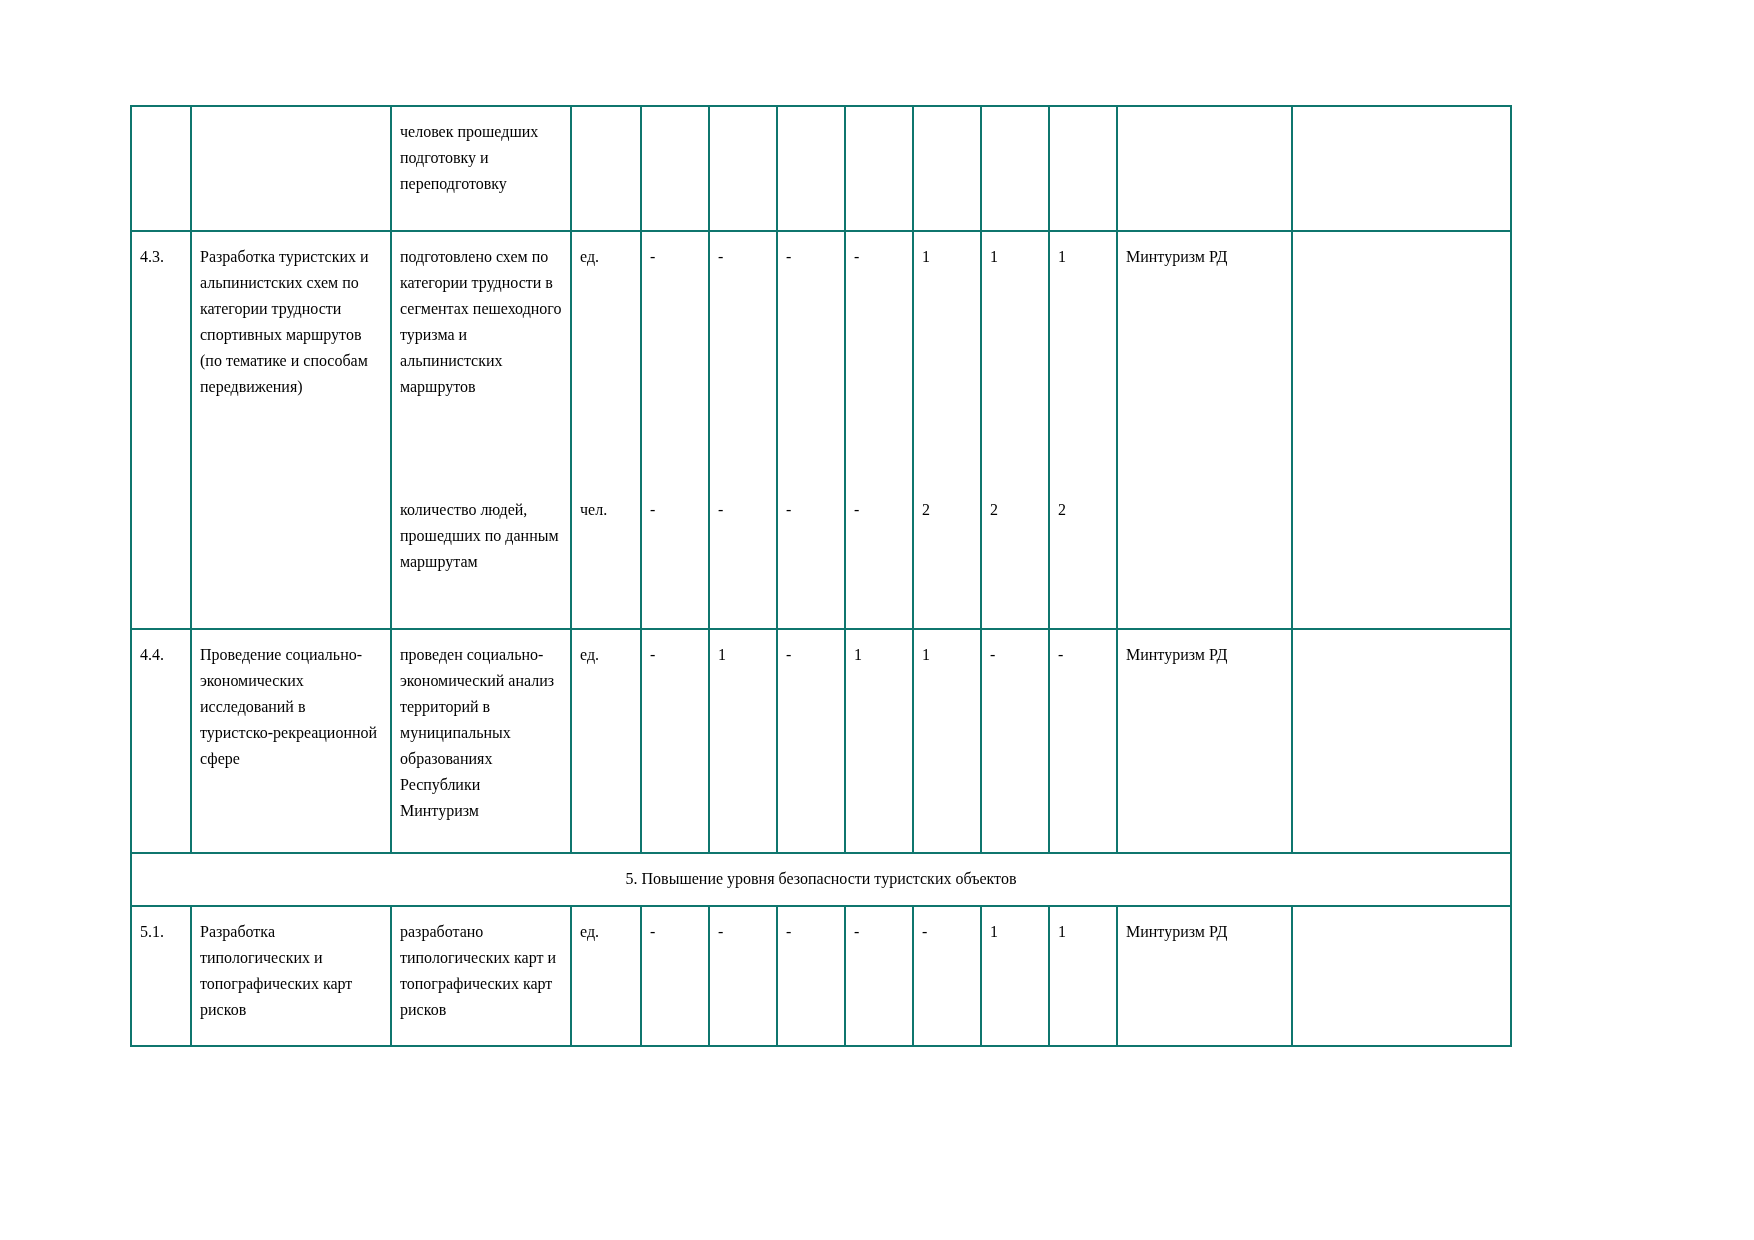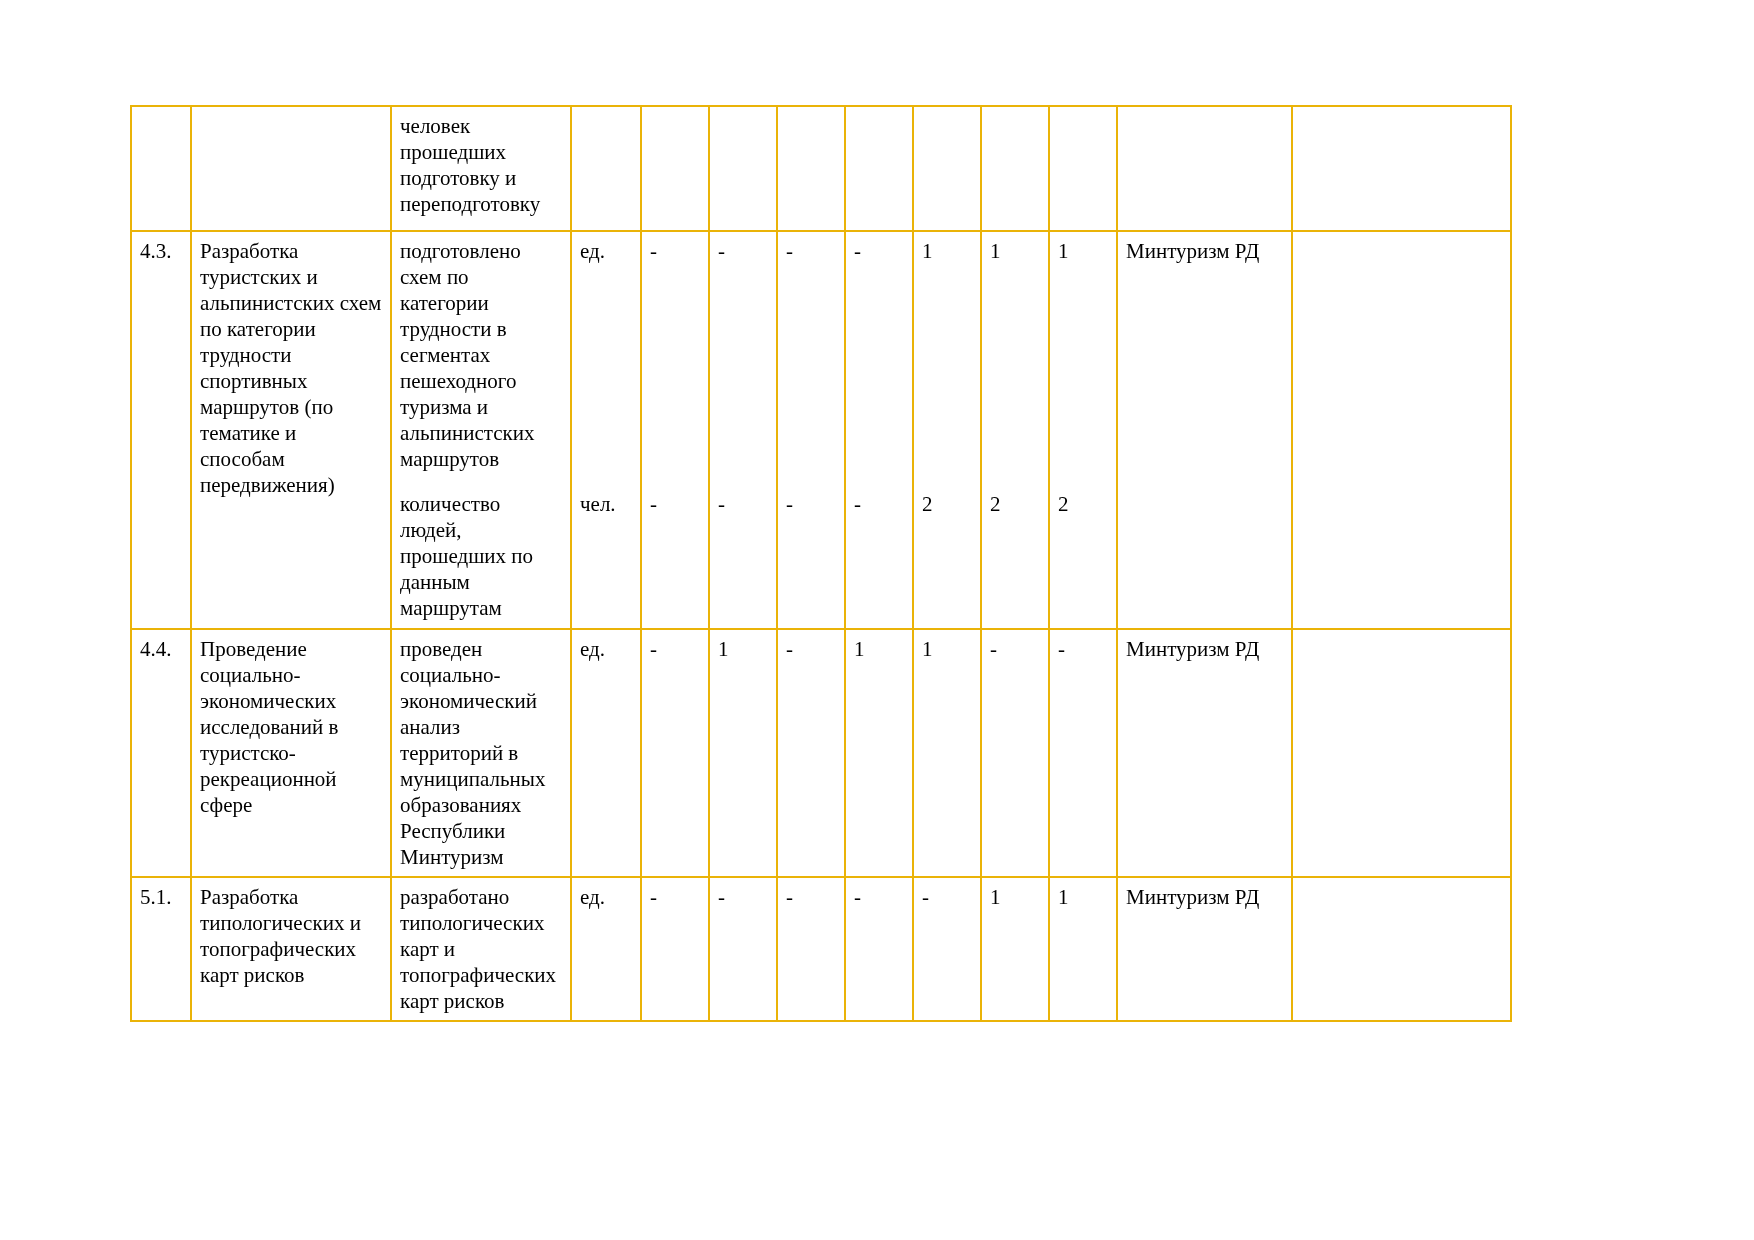--- a/index.html
+++ b/index.html
@@ -20,25 +20,25 @@
   }
   table.doc-table {
     position: absolute;
     left: 130px;
     top: 105px;
     width: 1380px;
     border-collapse: collapse;
     table-layout: fixed;
   }
   table.doc-table td {
-    border: 2px solid #eab308;
+    border: 2px solid #0f766e;
     vertical-align: top;
-    font-size: 21px;
+    font-size: 16px;
     line-height: 26px;
-    padding: 6px 8px;
+    padding: 12px 8px;
     overflow-wrap: break-word;
     word-wrap: break-word;
   }
   .c-num { padding-left: 6px; padding-right: 2px; margin-top: 47px; }
   .c-unit, .c-val { text-align: left; padding-left: 2px; padding-right: 2px; }
   .c-resp { padding-left: 8px; margin-left: 40px; }
   .c-last { }
   tr.h-cont { height: 125px; }
   tr.h-43 { height: 398px; }
   tr.h-44 { height: 224px; }
@@ -145,20 +145,23 @@
       <td class="c-val">1</td>
       <td class="c-val">-</td>
       <td class="c-val">1</td>
       <td class="c-val">1</td>
       <td class="c-val">-</td>
       <td class="c-val">-</td>
       <td class="c-resp">Минтуризм РД</td>
       <td class="c-last"></td>
     </tr>
 
+    <tr class="h-sec">
+      <td class="section-cell" colspan="13">5. Повышение уровня безопасности туристских объектов</td>
+    </tr>
 
     <tr class="h-51">
       <td class="c-num">5.1.</td>
       <td>Разработка типологических и топографических карт рисков</td>
       <td>разработано типологических карт и топографических карт рисков</td>
       <td class="c-unit">ед.</td>
       <td class="c-val">-</td>
       <td class="c-val">-</td>
       <td class="c-val">-</td>
       <td class="c-val">-</td>

